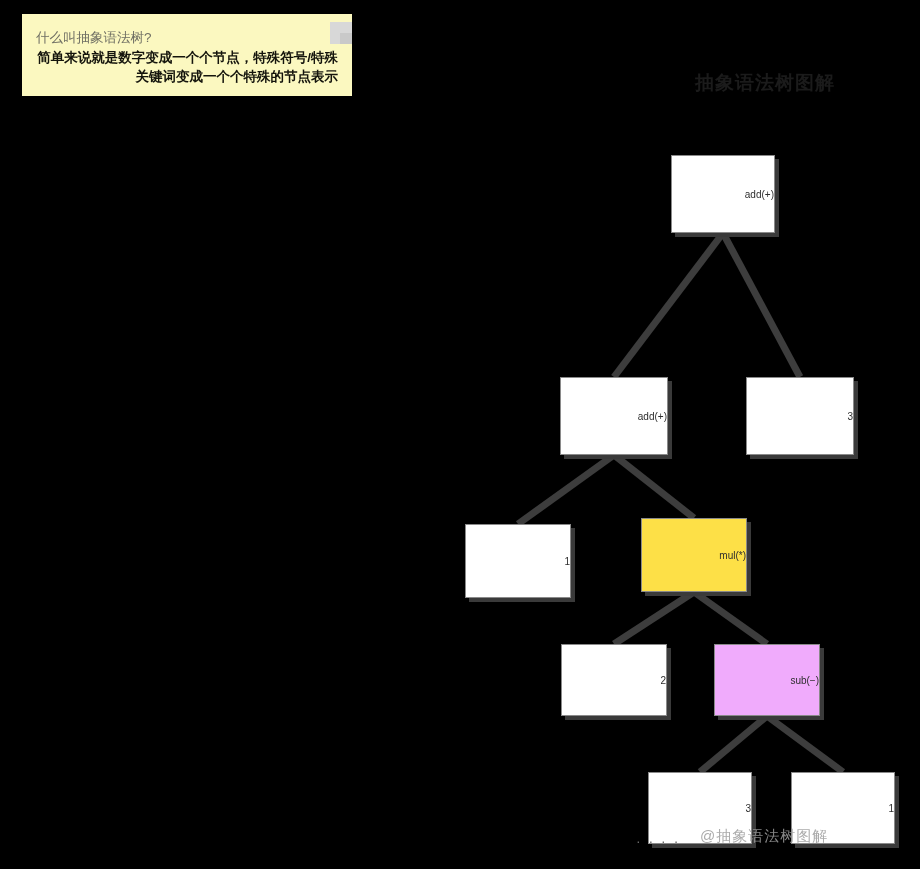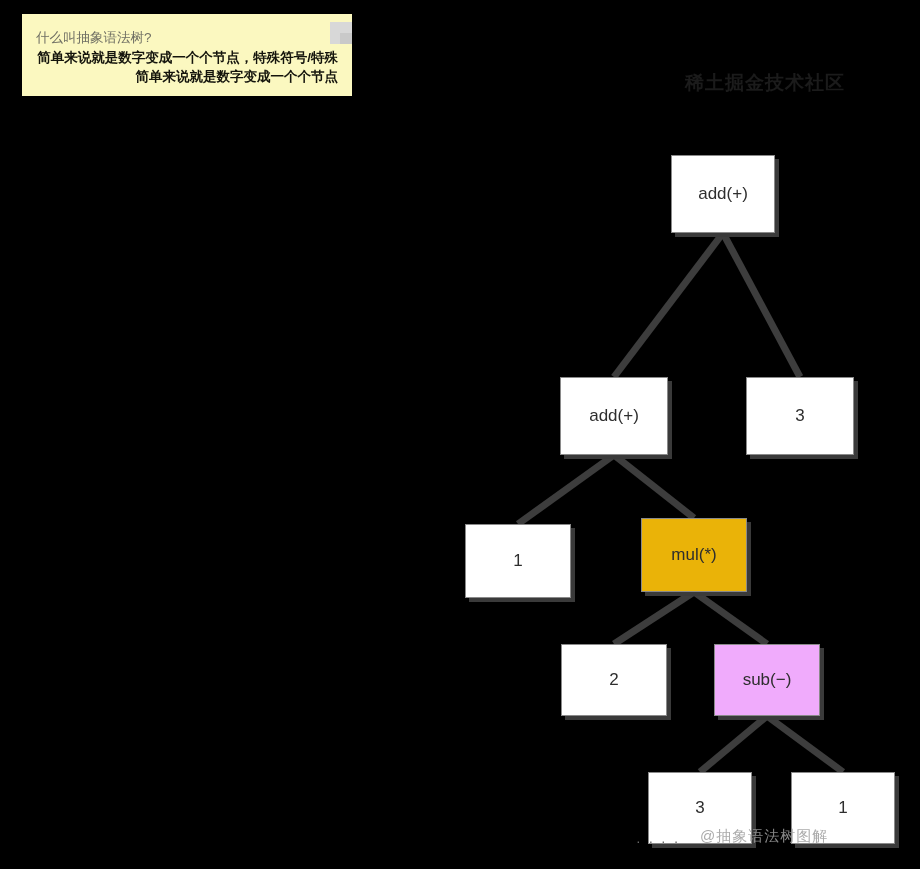--- a/index.html
+++ b/index.html
@@ -91,23 +91,23 @@
   }
 
   .node {
     position: absolute;
     background: #ffffff;
     border: 1.5px solid #8a8a8a;
     box-shadow: 4px 4px 0 0 #3a3a3a;
     box-sizing: border-box;
     display: flex;
     align-items: center;
-    justify-content: center;
+    justify-content: flex-end;
     color: #2e2e2e;
-    font-size: 17px;
+    font-size: 10px;
     font-family: "Liberation Sans", "DejaVu Sans", sans-serif;
   }
 
   
   .watermark {
     position: absolute;
     left: 700px;
     top: 827px;
     font-size: 15px;
     color: #9d9d9d;
@@ -128,24 +128,24 @@
 </head>
 <body>
 
 <div id="canvas">
 
   <div class="note">
     <div class="note-fold"></div>
     <div class="note-fold-b"></div>
     <div class="note-line q">什么叫抽象语法树?</div>
     <div class="note-line a">简单来说就是数字变成一个个节点，特殊符号/特殊</div>
-    <div class="note-line a">简单来说就是数字变成一个个节点</div>
+    <div class="note-line a">关键词变成一个个特殊的节点表示</div>
   </div>
 
-  <div class="diagram-title">稀土掘金技术社区</div>
+  <div class="diagram-title">抽象语法树图解</div>
 
   <svg id="edges" viewBox="0 0 920 869">
       <line x1="723" y1="233" x2="614" y2="377" stroke="#3d3d3d" stroke-width="7" stroke-linecap="butt"></line>
       <line x1="723" y1="233" x2="800" y2="377" stroke="#3d3d3d" stroke-width="7" stroke-linecap="butt"></line>
       <line x1="614" y1="455" x2="518" y2="524" stroke="#3d3d3d" stroke-width="7" stroke-linecap="butt"></line>
       <line x1="614" y1="455" x2="694" y2="518" stroke="#3d3d3d" stroke-width="7" stroke-linecap="butt"></line>
       <line x1="694" y1="592" x2="614" y2="644" stroke="#3d3d3d" stroke-width="7" stroke-linecap="butt"></line>
       <line x1="694" y1="592" x2="767" y2="644" stroke="#3d3d3d" stroke-width="7" stroke-linecap="butt"></line>
       <line x1="767" y1="716" x2="700" y2="772" stroke="#3d3d3d" stroke-width="7" stroke-linecap="butt"></line>
       <line x1="767" y1="716" x2="843" y2="772" stroke="#3d3d3d" stroke-width="7" stroke-linecap="butt"></line>
@@ -157,21 +157,21 @@
       </div>
       <div class="node" style="left: 560px; top: 377px; width: 108px; height: 78px; background: rgb(255, 255, 255); border-color: rgb(138, 138, 138); box-shadow: rgb(58, 58, 58) 4px 4px 0px 0px; color: rgb(46, 46, 46);">
         <span>add(+)</span>
       </div>
       <div class="node" style="left: 746px; top: 377px; width: 108px; height: 78px; background: rgb(255, 255, 255); border-color: rgb(138, 138, 138); box-shadow: rgb(58, 58, 58) 4px 4px 0px 0px; color: rgb(46, 46, 46);">
         <span>3</span>
       </div>
       <div class="node" style="left: 465px; top: 524px; width: 106px; height: 74px; background: rgb(255, 255, 255); border-color: rgb(138, 138, 138); box-shadow: rgb(58, 58, 58) 4px 4px 0px 0px; color: rgb(46, 46, 46);">
         <span>1</span>
       </div>
-      <div class="node" style="left: 641px; top: 518px; width: 106px; height: 74px; background: #eab308; border-color: rgb(138, 138, 138); box-shadow: rgb(58, 58, 58) 4px 4px 0px 0px; color: rgb(46, 46, 46);">
+      <div class="node" style="left: 641px; top: 518px; width: 106px; height: 74px; background: #fde047; border-color: rgb(138, 138, 138); box-shadow: rgb(58, 58, 58) 4px 4px 0px 0px; color: rgb(46, 46, 46);">
         <span>mul(*)</span>
       </div>
       <div class="node" style="left: 561px; top: 644px; width: 106px; height: 72px; background: rgb(255, 255, 255); border-color: rgb(138, 138, 138); box-shadow: rgb(58, 58, 58) 4px 4px 0px 0px; color: rgb(46, 46, 46);">
         <span>2</span>
       </div>
       <div class="node" style="left: 714px; top: 644px; width: 106px; height: 72px; background: #f0abfc; border-color: rgb(138, 138, 138); box-shadow: rgb(58, 58, 58) 4px 4px 0px 0px; color: rgb(46, 46, 46);">
         <span>sub(−)</span>
       </div>
       <div class="node" style="left: 648px; top: 772px; width: 104px; height: 72px; background: rgb(255, 255, 255); border-color: rgb(138, 138, 138); box-shadow: rgb(58, 58, 58) 4px 4px 0px 0px; color: rgb(46, 46, 46);">
         <span>3</span>

